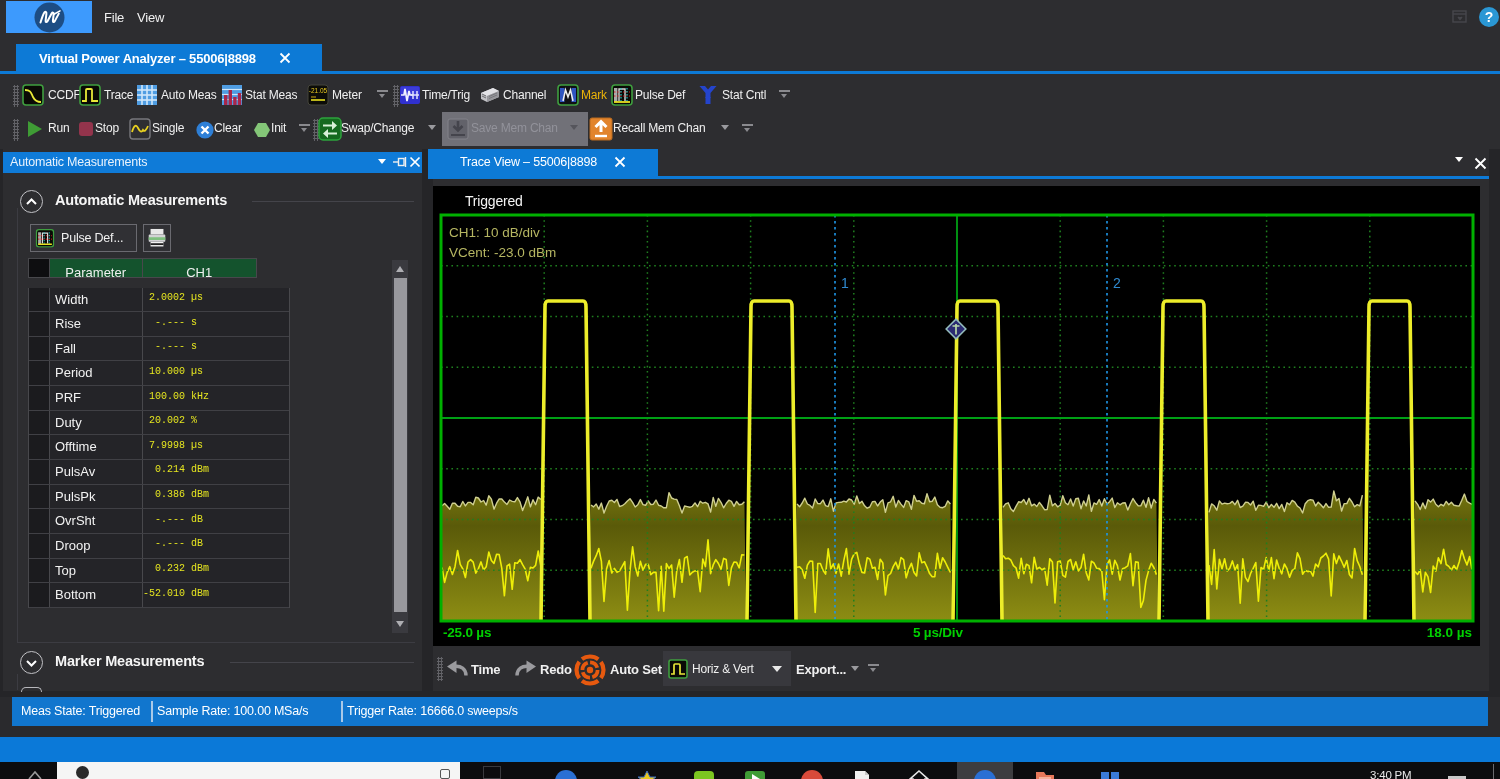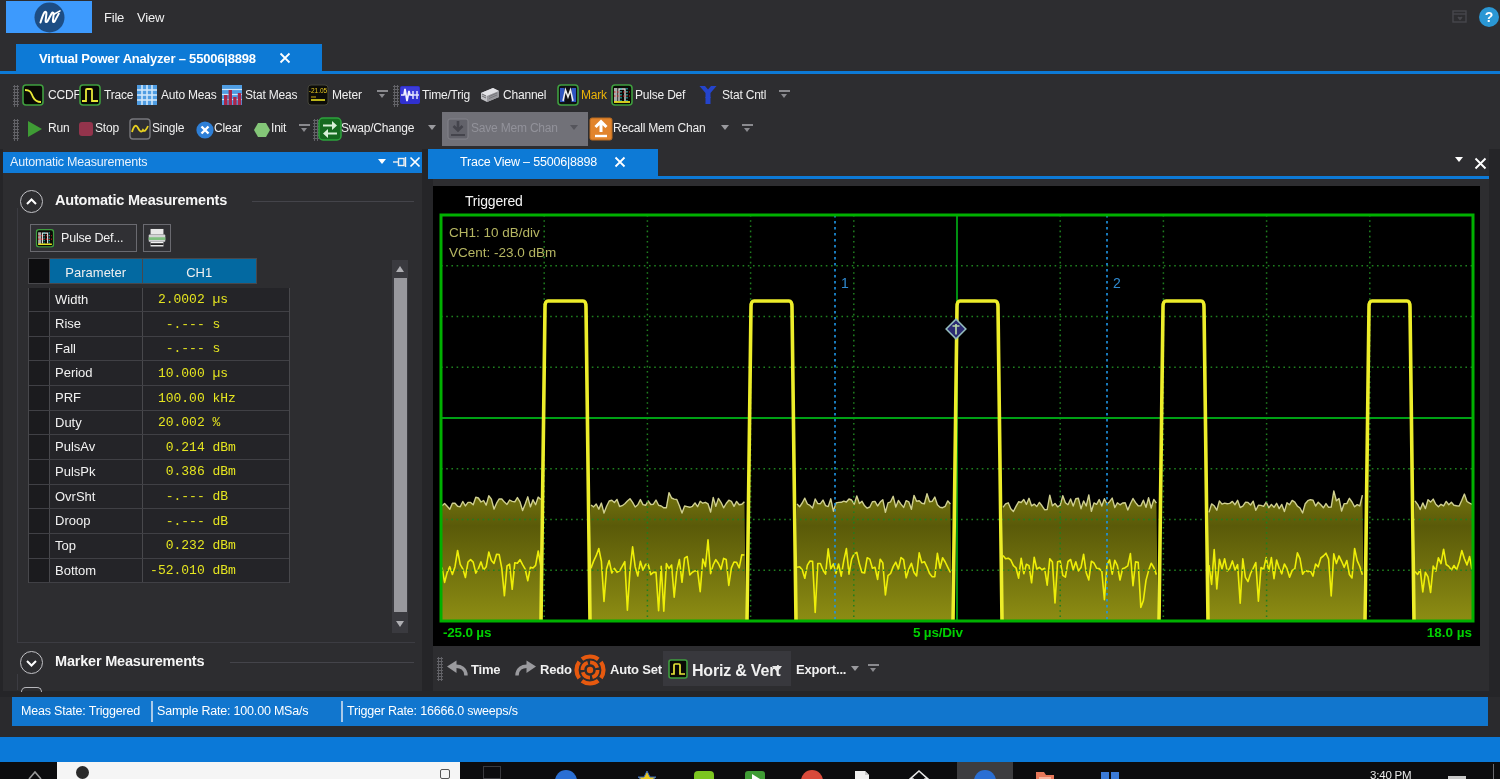--- a/index.html
+++ b/index.html
@@ -1,20 +1,20 @@
 <!DOCTYPE html>
 <html><head><meta charset="utf-8"><style>
 * { margin:0; padding:0; box-sizing:border-box; }
 body { width:1500px; height:779px; overflow:hidden; background:#2d2d30;
   font-family:"Liberation Sans", sans-serif; position:relative; }
 .abs { position:absolute; }
 .trow { display:flex; height:24.65px; background:#242428; border-bottom:1px solid #404045; }
 .trow .c0 { width:21px; background:#1b1b1e; border-right:1px solid #48484c; }
 .trow .c1 { width:93px; color:#f2f2f2; font-size:13px; padding:4px 0 0 5px; border-right:1px solid #48484c; }
-.trow .c2 { width:114px; color:#e5e520; font-family:"Liberation Mono",monospace; font-size:13px; padding:4.5px 0 0 0; text-align:center; padding-right:14px; }
+.trow .c2 { width:114px; color:#e5e520; font-family:"Liberation Mono",monospace; font-size:10px; padding:4.5px 0 0 0; text-align:left; padding-right:14px; }
 </style></head>
 <body>
 
 <div class="abs" style="left:0;top:0;width:1500px;height:35px;background:#2d2d30"></div>
 <div class="abs" style="left:6px;top:1px;width:86px;height:32px;background:#3d9afd"></div>
 <svg class="abs" style="left:34px;top:2px" width="31" height="31" viewBox="0 0 31 31">
   <circle cx="15.5" cy="15.5" r="15" fill="#1d4d84"></circle>
   <path d="M6.5,20.5 C8.5,14 9.6,11.2 10.6,10.2 C11.6,9.3 12.6,10 12.4,11.8 L11.6,18.6 C11.4,20.2 12.5,20.7 13.5,19.2 L17.6,11.6 C18.5,10.1 19.9,10.4 19.7,12.1 L18.9,18.6 C18.7,20.2 19.8,20.6 20.8,19.1 L24.8,11.6" stroke="#fff" stroke-width="2" fill="none" stroke-linecap="round"></path>
   <path d="M19.5,12.5 L26,8.8" stroke="#fff" stroke-width="1.5" stroke-linecap="round"></path>
 </svg>
@@ -238,21 +238,21 @@
 <div style="position:absolute;left:61px;top:231px;font-size:12.5px;font-weight:400;color:#f0f0f0;white-space:nowrap;letter-spacing:-0.2px;">Pulse&nbsp;Def...</div>
 <div class="abs" style="left:143px;top:224px;width:28px;height:28px;background:#303034;border:1px solid #6a6a70"></div>
 <div style="position:absolute;left:145px;top:226px;transform:scale(0.92)"><svg width="24" height="24" style="" viewBox="0 0 24 24">
       <rect x="5" y="2" width="14" height="6" fill="#e8e8e8"></rect>
       <rect x="3" y="8" width="18" height="8" rx="1" fill="#d2d2d4"></rect>
       <rect x="3" y="11" width="18" height="3" fill="#7fbf7f"></rect>
       <rect x="5" y="16" width="14" height="5" fill="#f2f2f2"></rect>
       <rect x="5" y="17.5" width="14" height="2" fill="#222"></rect>
     </svg></div>
 
-<div class="abs" style="left:28px;top:258px;width:229px;height:26px;background:#0369a1;border:1px solid #48484c;display:flex">
+<div class="abs" style="left:28px;top:258px;width:229px;height:20px;background:#14532d;border:1px solid #48484c;display:flex">
   <div style="width:21px;border-right:1px solid #48484c;background:#0e0e10"></div>
   <div style="width:93px;border-right:1px solid #48484c;color:#f0f0f0;font-size:13px;text-align:center;padding-top:6px">Parameter</div>
   <div style="width:114px;color:#f0f0f0;font-size:13px;text-align:center;padding-top:6px">CH1</div>
 </div>
 <div class="abs" style="left:28px;top:287.5px;width:262px;border-left:1px solid #48484c;border-right:1px solid #48484c">
 <div class="trow">
       <div class="c0"></div>
       <div class="c1">Width</div>
       <div class="c2">&nbsp;2.0002&nbsp;µs&nbsp;</div>
     </div>
@@ -273,20 +273,25 @@
     </div>
     <div class="trow">
       <div class="c0"></div>
       <div class="c1">PRF</div>
       <div class="c2">&nbsp;100.00&nbsp;kHz</div>
     </div>
     <div class="trow">
       <div class="c0"></div>
       <div class="c1">Duty</div>
       <div class="c2">&nbsp;20.002&nbsp;%&nbsp;&nbsp;</div>
+    </div>
+    <div class="trow">
+      <div class="c0"></div>
+      <div class="c1">Offtime</div>
+      <div class="c2">&nbsp;7.9998&nbsp;µs&nbsp;</div>
     </div>
     <div class="trow">
       <div class="c0"></div>
       <div class="c1">PulsAv</div>
       <div class="c2">&nbsp;&nbsp;0.214&nbsp;dBm</div>
     </div>
     <div class="trow">
       <div class="c0"></div>
       <div class="c1">PulsPk</div>
       <div class="c2">&nbsp;&nbsp;0.386&nbsp;dBm</div>
@@ -422,21 +427,21 @@
         <circle cx="17" cy="17" r="7.6" stroke-width="3.8" stroke-dasharray="9.5 2.4"></circle>
       </g>
       <circle cx="17" cy="17" r="3.2" fill="#e6590f"></circle>
     </svg></div>
 <div style="position:absolute;left:610px;top:662px;font-size:13px;font-weight:700;color:#f0f0f0;white-space:nowrap;letter-spacing:-0.2px;">Auto&nbsp;Set</div>
 <div class="abs" style="left:663px;top:651px;width:128px;height:35px;background:#38383d"></div>
 <div style="position:absolute;left:668px;top:659px;"><svg width="20" height="20" style="" viewBox="0 0 20 20">
       <rect x="1" y="1" width="18" height="18" rx="2" fill="#0a0a06" stroke="#3f9f3f" stroke-width="1.6"></rect>
       <path d="M3,15 L6,15 L6,6 Q6,5 7,5 L11,5 Q12,5 12,6 L12,15 L17,15" fill="none" stroke="#e8e838" stroke-width="1.7"></path>
     </svg></div>
-<div style="position:absolute;left:692px;top:662px;font-size:16px;font-weight:700;color:#f0f0f0;white-space:nowrap;letter-spacing:-0.2px;text-align:right;">Horiz&nbsp;&amp;&nbsp;Vert</div>
+<div style="position:absolute;left:692px;top:662px;font-size:12px;font-weight:400;color:#f0f0f0;white-space:nowrap;letter-spacing:-0.2px;text-align:right;">Horiz&nbsp;&amp;&nbsp;Vert</div>
 <div style="position:absolute;left:772px;top:666px;width:0;height:0;border-left:5.2px solid transparent;border-right:5.2px solid transparent;border-top:6.0px solid #e8e8e8"></div>
 <div style="position:absolute;left:796px;top:662px;font-size:13px;font-weight:700;color:#f0f0f0;white-space:nowrap;letter-spacing:-0.2px;">Export...</div>
 <div style="position:absolute;left:851px;top:666px;width:0;height:0;border-left:4.6px solid transparent;border-right:4.6px solid transparent;border-top:5.3999999999999995px solid #9a9a9e"></div>
 <div style="position:absolute;left:868px;top:664px;width:11px;height:8px;">
     <div style="position:absolute;top:0;left:0;width:11px;height:1.6px;background:#8a8a8e"></div>
     <div style="position:absolute;top:4px;left:2.2px;border-left:3.4px solid transparent;border-right:3.4px solid transparent;border-top:4px solid #8a8a8e"></div>
   </div>
 
 <div class="abs" style="left:0;top:697px;width:1500px;height:29px;background:#2a2a2d"></div>
 <div class="abs" style="left:12px;top:697px;width:1476px;height:29px;background:#1176ce"></div>

